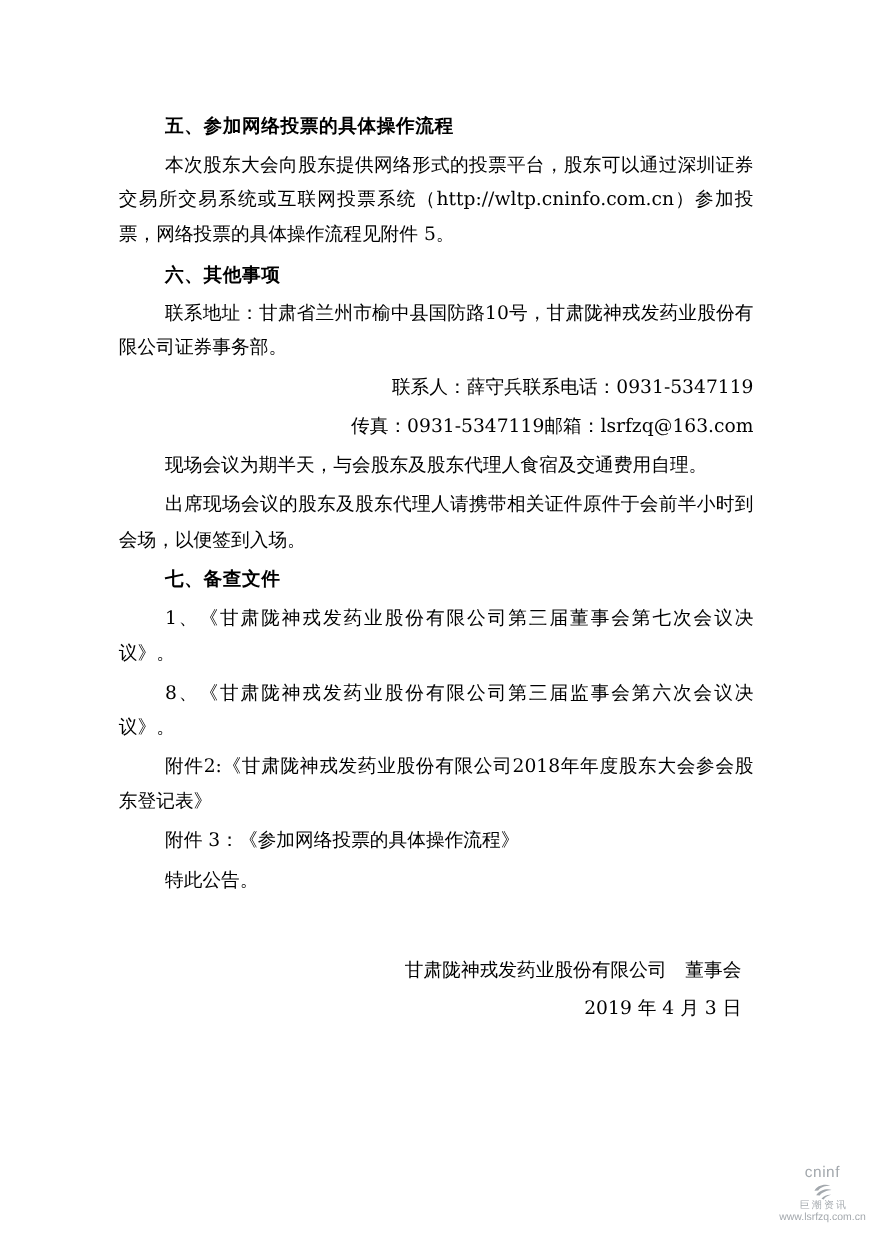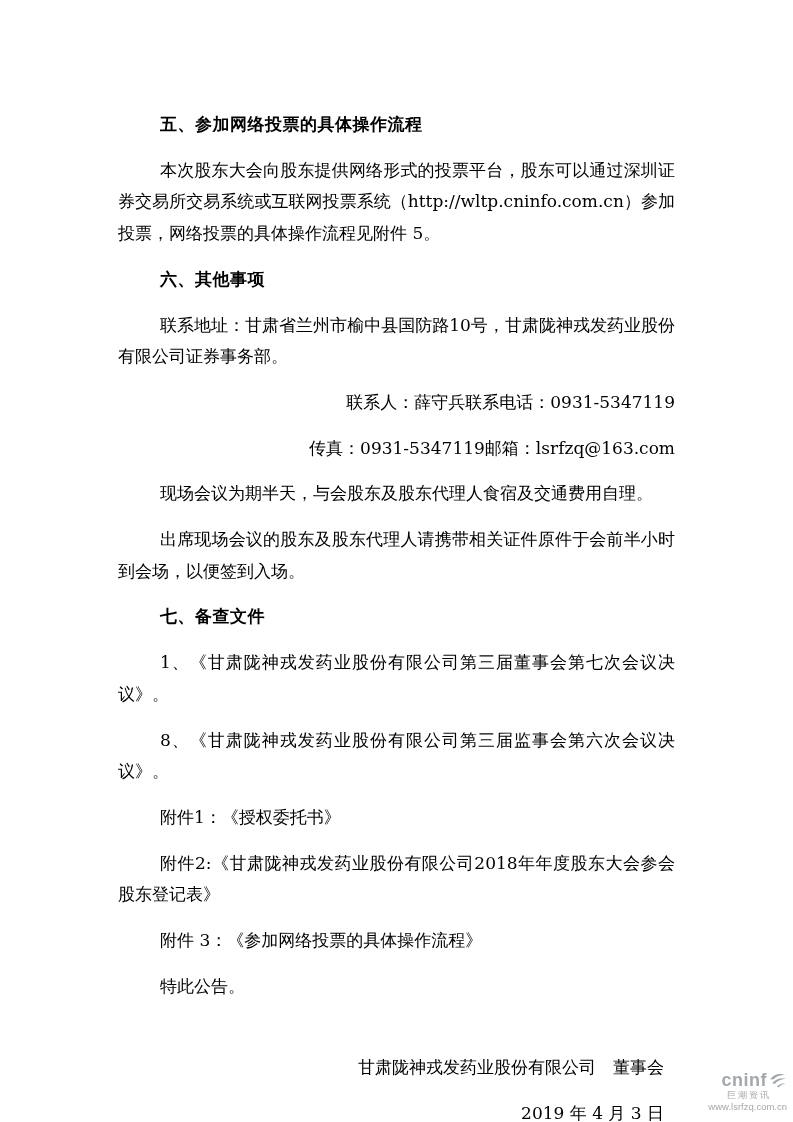--- a/index.html
+++ b/index.html
@@ -11,21 +11,21 @@
     color:#000000;
     overflow:hidden;
   }
   .content {
     position:absolute;
     top:95px; left:104px;
     width:585px;
     font-size:17px;
     line-height:31.7px;
   }
-  .content p { margin:14px; }
+  .content p { margin:4px; }
   .para { text-align:justify; text-indent:42px; }
   .h {
     font-weight:bold;
     text-indent:42px;
     font-family:"Liberation Sans","DejaVu Sans",sans-serif;
     letter-spacing:0.5px;
   }
   .row { padding-left:42px;text-align:right; }
   .col1 { display:inline-block; width:186px; }
   .col1b { width:196px; }
@@ -33,21 +33,21 @@
   .logo {
     position:absolute; right:6px; bottom:9px;
     text-align:right;
     color:#a3a8ad;
     font-family:"Liberation Sans","DejaVu Sans",sans-serif;
     line-height:1.15;
   }
   .logo-top {
     display:flex; align-items:center; justify-content:flex-end;
     gap:2px;
-    font-weight:bold; font-size:18px; letter-spacing:0.5px;
+    font-weight:normal; font-size:14px; letter-spacing:0.5px;flex-direction:column;
   }
   .logo-cn { font-size:9px; letter-spacing:2px; padding-right:16px; margin-top:-1px; }
   .logo-url { font-size:9.5px; margin-top:2px; }
 </style>
 </head>
 <body>
 
 <main class="content">
 
   <p class="h">五、参加网络投票的具体操作流程</p>
@@ -67,21 +67,20 @@
   </p>
 
   <p class="para">现场会议为期半天，与会股东及股东代理人食宿及交通费用自理。</p>
 
   <p class="para">出席现场会议的股东及股东代理人请携带相关证件原件于会前半小时到会场，以便签到入场。</p>
 
   <p class="h">七、备查文件</p>
 
   <p class="para">1、《甘肃陇神戎发药业股份有限公司第三届董事会第七次会议决议》。</p>
   <p class="para">8、《甘肃陇神戎发药业股份有限公司第三届监事会第六次会议决议》。</p>
-  <p class="para">附件1：《授权委托书》</p>
   <p class="para">附件2:《甘肃陇神戎发药业股份有限公司2018年年度股东大会参会股东登记表》</p>
   <p class="para">附件 3：《参加网络投票的具体操作流程》</p>
 
   <p class="para">特此公告。</p>
 
   <div class="signature">
     <p>甘肃陇神戎发药业股份有限公司　董事会</p>
     <p>2019 年 4 月 3 日</p>
   </div>
 

